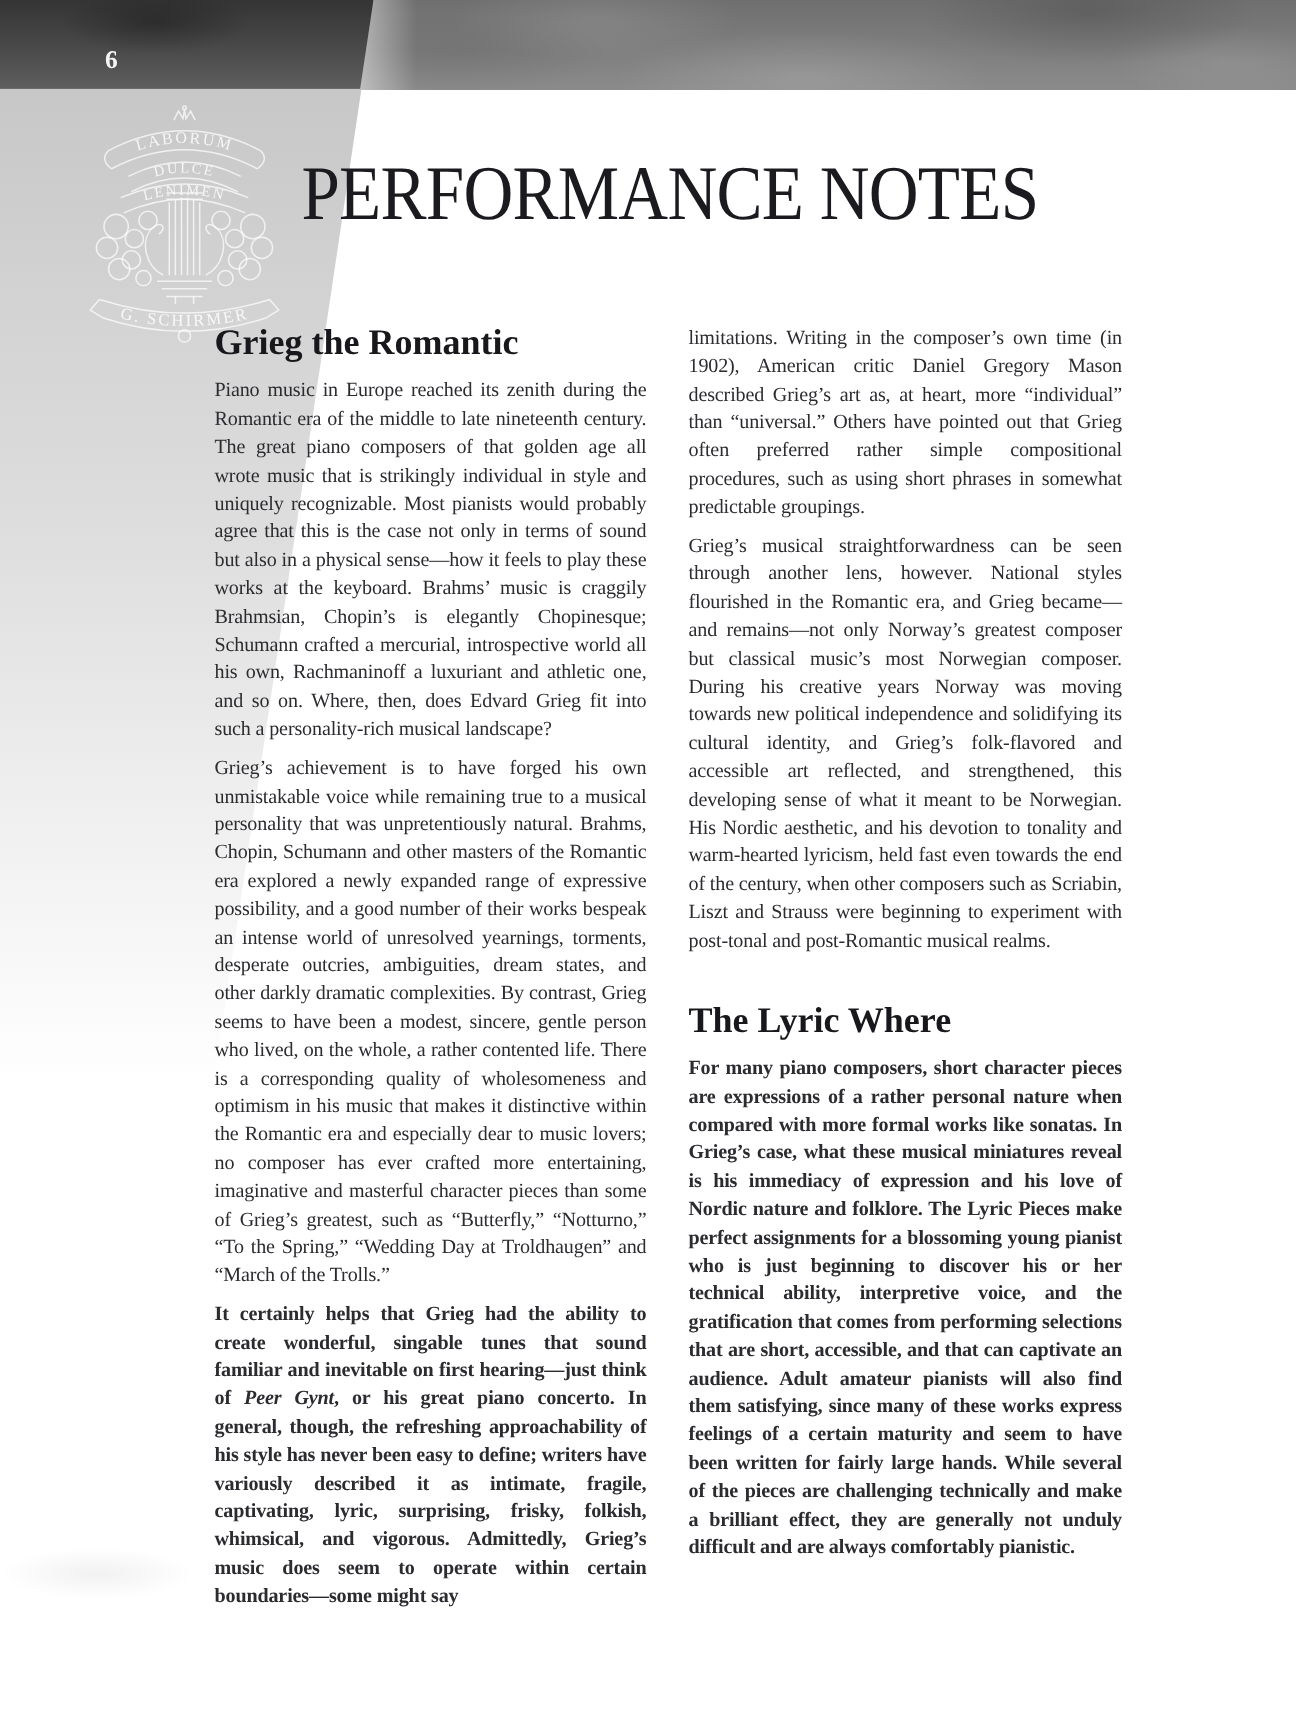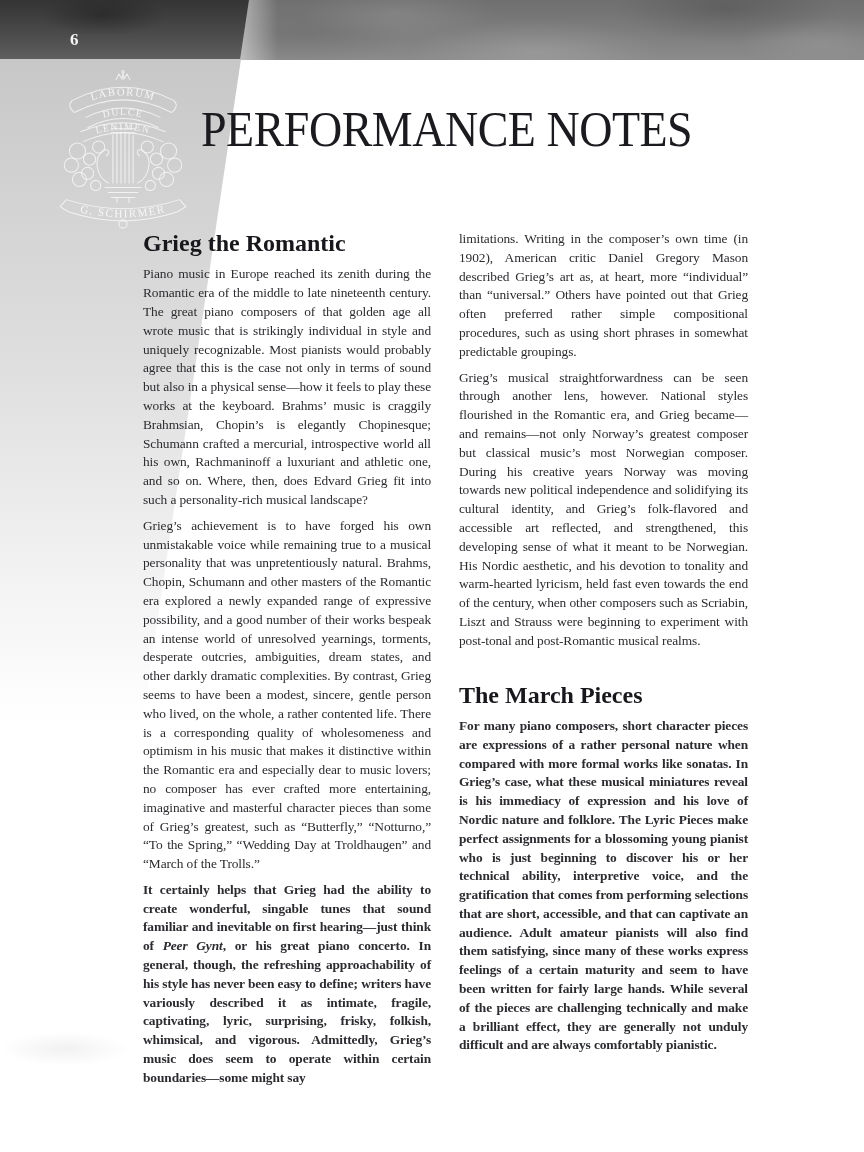--- a/index.html
+++ b/index.html
@@ -49,21 +49,21 @@
     color:#f4f4f4;font-size:17px;font-weight:bold;
   }
   .page-title{
     position:absolute;left:201px;top:99px;
     font-size:46px;letter-spacing:-.5px;color:#1a1a1f;
     transform:scaleY(1.12);transform-origin:left top;white-space:nowrap;
   }
   .emblem{position:absolute;left:52px;top:70px;opacity:.92;}
   
   .column{
-    position:absolute;top:230px;width:288px;
+    position:absolute;top:216px;width:288px;
     font-size:13.4px;line-height:18.8px;color:#2b2b30;
     text-align:justify;letter-spacing:-.1px;
   }
   .column-left{left:143px;}
   .column-right{left:459px;width:289px;}
   .column h2{
     font-size:24px;line-height:1.1;margin:0 0 9px 0;color:#17171c;
     text-align:left;letter-spacing:0;font-weight:bold;
   }
   .column h2.mid{margin-top:31px;}
@@ -146,15 +146,15 @@
 <div class="column column-left">
   <h2>Grieg the Romantic</h2>
   <p>Piano music in Europe reached its zenith during the Romantic era of the middle to late nineteenth century. The great piano composers of that golden age all wrote music that is strikingly individual in style and uniquely recognizable. Most pianists would probably agree that this is the case not only in terms of sound but also in a physical sense—how it feels to play these works at the keyboard. Brahms’ music is craggily Brahmsian, Chopin’s is elegantly Chopinesque; Schumann crafted a mercurial, introspective world all his own, Rachmaninoff a luxuriant and athletic one, and so on. Where, then, does Edvard Grieg fit into such a personality-rich musical landscape?</p>
   <p>Grieg’s achievement is to have forged his own unmistakable voice while remaining true to a musical personality that was unpretentiously natural. Brahms, Chopin, Schumann and other masters of the Romantic era explored a newly expanded range of expressive possibility, and a good number of their works bespeak an intense world of unresolved yearnings, torments, desperate outcries, ambiguities, dream states, and other darkly dramatic complexities. By contrast, Grieg seems to have been a modest, sincere, gentle person who lived, on the whole, a rather contented life. There is a corresponding quality of wholesomeness and optimism in his music that makes it distinctive within the Romantic era and especially dear to music lovers; no composer has ever crafted more entertaining, imaginative and masterful character pieces than some of Grieg’s greatest, such as “Butterfly,” “Notturno,” “To the Spring,” “Wedding Day at Troldhaugen” and “March of the Trolls.”</p>
   <p><span>It certainly helps that Grieg had the ability to create wonderful, singable tunes that sound familiar and inevitable on first hearing—just think of </span><i>Peer Gynt</i><span>, or his great piano concerto. In general, though, the refreshing approachability of his style has never been easy to define; writers have variously described it as intimate, fragile, captivating, lyric, surprising, frisky, folkish, whimsical, and vigorous. Admittedly, Grieg’s music does seem to operate within certain boundaries—some might say</span></p>
 </div>
 
 <div class="column column-right">
   <p>limitations. Writing in the composer’s own time (in 1902), American critic Daniel Gregory Mason described Grieg’s art as, at heart, more “individual” than “universal.”  Others have pointed out that Grieg often preferred rather simple compositional procedures, such as using short phrases in somewhat predictable groupings.</p>
   <p>Grieg’s musical straightforwardness can be seen through another lens, however. National styles flourished in the Romantic era, and Grieg became—and remains—not only Norway’s greatest composer but classical music’s most Norwegian composer. During his creative years Norway was moving towards new political independence and solidifying its cultural identity, and Grieg’s folk-flavored and accessible art reflected, and strengthened, this developing sense of what it meant to be Norwegian. His Nordic aesthetic, and his devotion to tonality and warm-hearted lyricism, held fast even towards the end of the century, when other composers such as Scriabin, Liszt and Strauss were beginning to experiment with post-tonal and post-Romantic musical realms.</p>
-  <h2 class="mid">The March Pieces</h2>
+  <h2 class="mid">The Lyric Where</h2>
   <p>For many piano composers, short character pieces are expressions of a rather personal nature when compared with more formal works like sonatas. In Grieg’s case, what these musical miniatures reveal is his immediacy of expression and his love of Nordic nature and folklore. The Lyric Pieces make perfect assignments for a blossoming young pianist who is just beginning to discover his or her technical ability, interpretive voice, and the gratification that comes from performing selections that are short, accessible, and that can captivate an audience. Adult amateur pianists will also find them satisfying, since many of these works express feelings of a certain maturity and seem to have been written for fairly large hands. While several of the pieces are challenging technically and make a brilliant effect, they are generally not unduly difficult and are always comfortably pianistic.</p>
 </div>
 
 </body></html>

